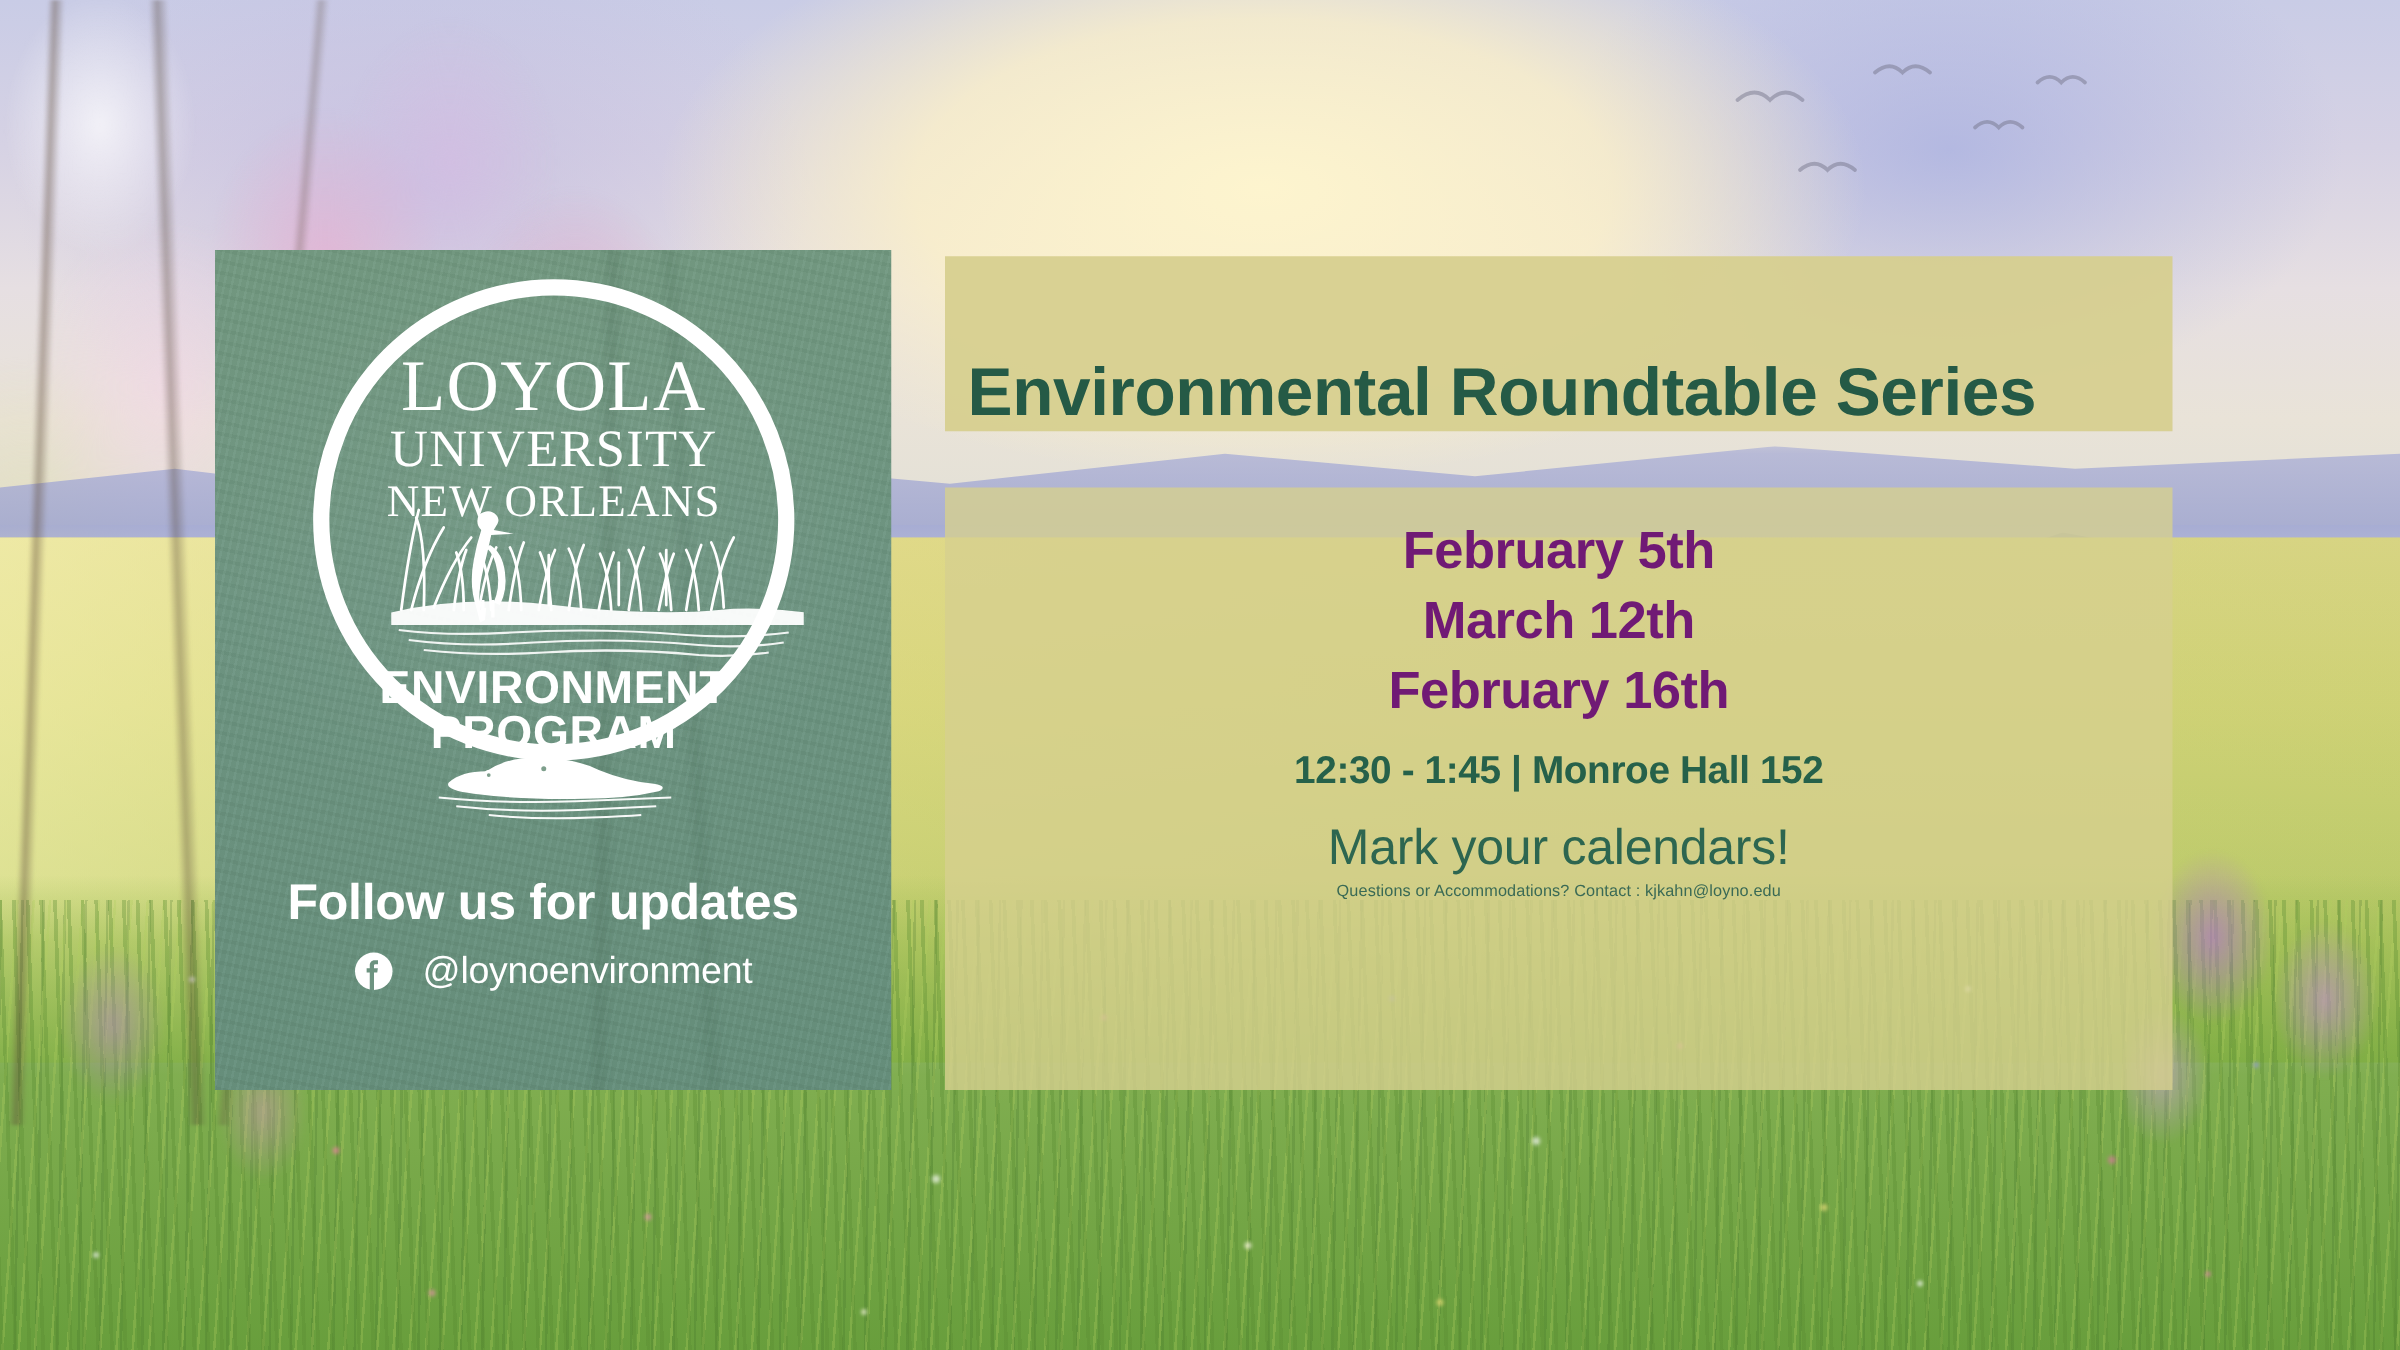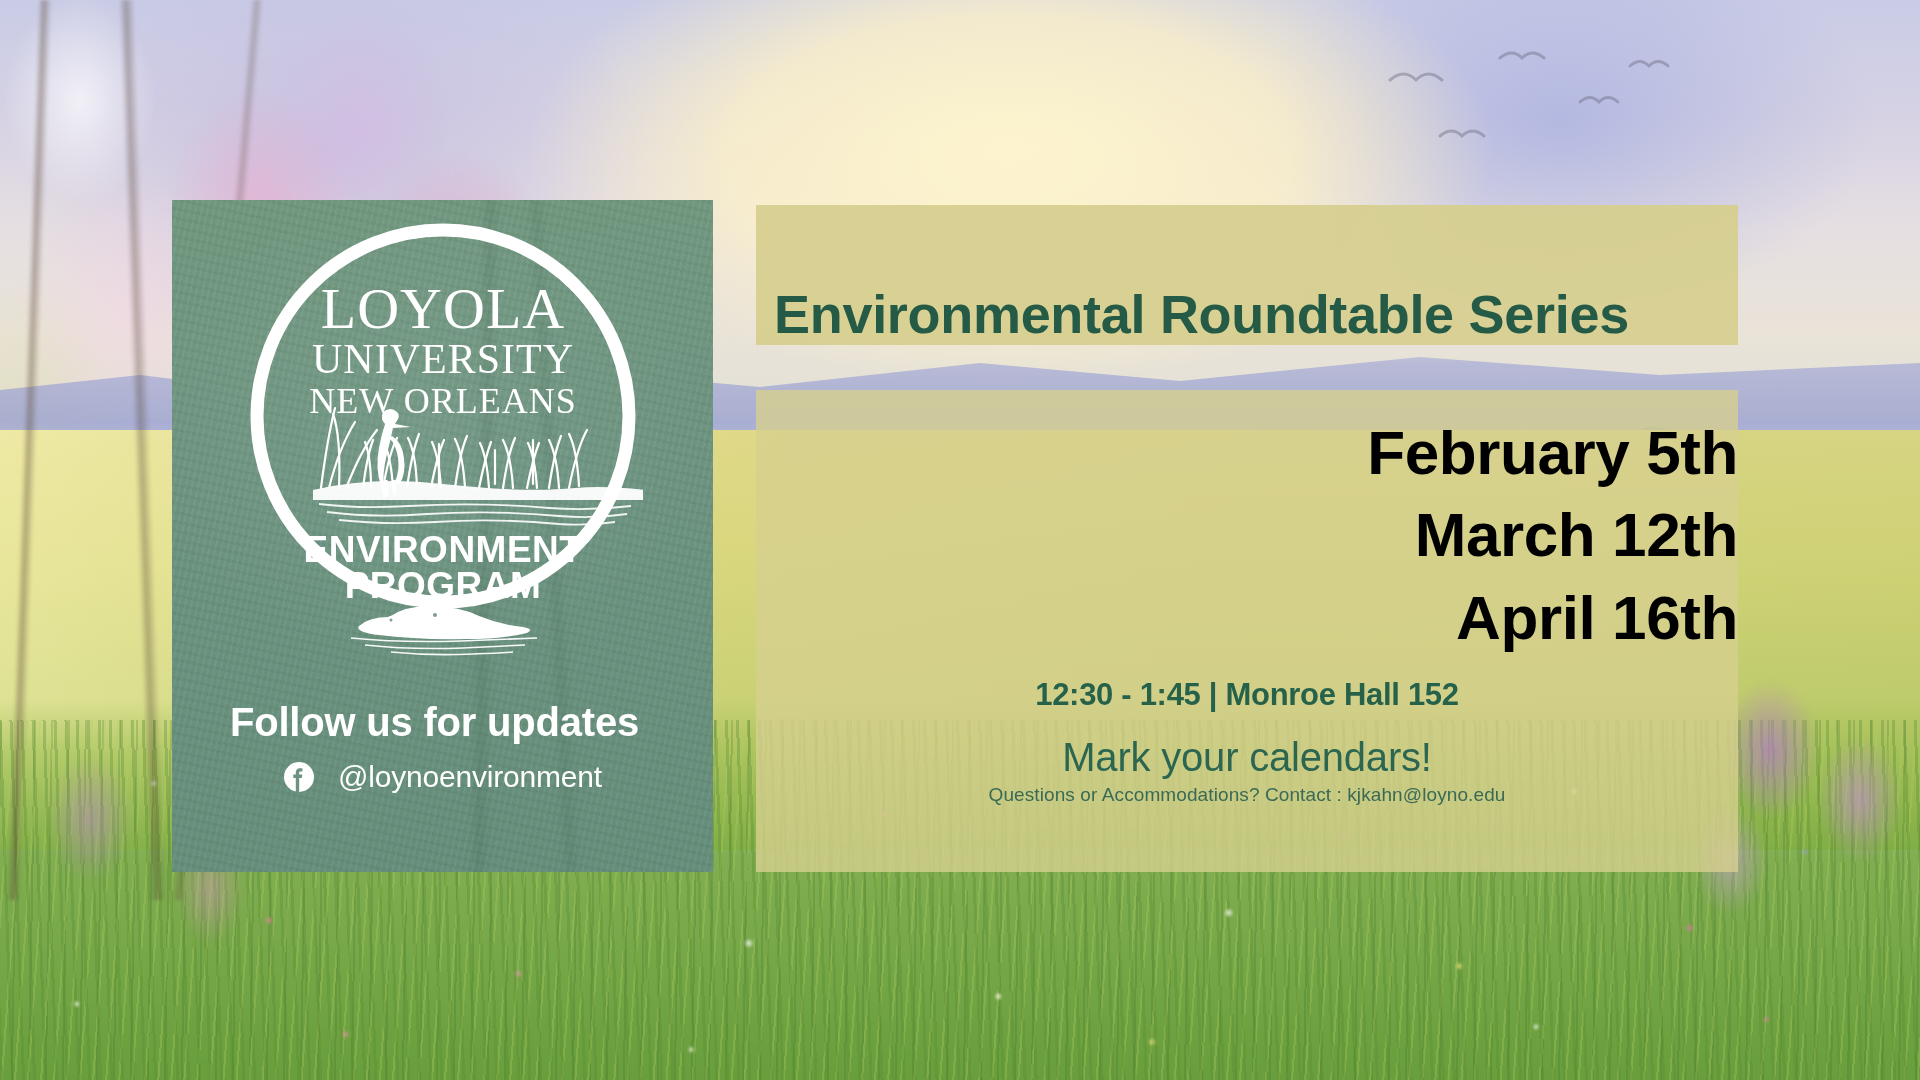--- a/index.html
+++ b/index.html
@@ -183,35 +183,35 @@
   }
 
   #info-panel {
     position:absolute; left:756px; top:390px; width:982px; height:482px;
     background:rgba(214,207,142,.80);
     display:flex; flex-direction:column; align-items:center;
     padding-top:22px;
   }
   #info-panel .dates { width:100%; }
   #info-panel .date-line {
-    text-align:right; color:#000000;
-    font-size:62px; font-weight:bold; letter-spacing:-.4px;
+    text-align:center; color:#701a75;
+    font-size:42px; font-weight:bold; letter-spacing:-.4px;
     line-height:1.33;
   }
   #info-panel .when-where {
     margin-top:18px; text-align:center; color:#26614a;
     font-size:31px; font-weight:bold; letter-spacing:-.3px;
   }
   #info-panel .calendars {
     margin-top:22px; text-align:left; color:#2d6650;
     font-size:40px; font-weight:normal; letter-spacing:-.2px;
   }
   #info-panel .fineprint {
     margin-top:4px; text-align:center; color:#3a6a55;
-    font-size:19px; letter-spacing:.1px;
+    font-size:13px; letter-spacing:.1px;
   }
 </style>
 </head>
 <body>
 
 <div id="bg">
   <div class="bg-layer sky"></div>
   <div class="bg-layer bloom-a"></div>
   <div class="bg-layer bloom-b"></div>
   <div class="bg-layer ridge-far"></div>
@@ -332,18 +332,18 @@
 </div>
 
 <div id="title-banner">
   <div class="ttl">Environmental Roundtable Series</div>
 </div>
 
 <div id="info-panel">
   <div class="dates">
     <div class="date-line">February 5th</div>
     <div class="date-line">March 12th</div>
-    <div class="date-line">April 16th</div>
+    <div class="date-line">February 16th</div>
   </div>
   <div class="when-where">12:30 - 1:45 | Monroe Hall 152</div>
   <div class="calendars">Mark your calendars!</div>
   <div class="fineprint">Questions or Accommodations? Contact : kjkahn@loyno.edu</div>
 </div>
 
 </body></html>

